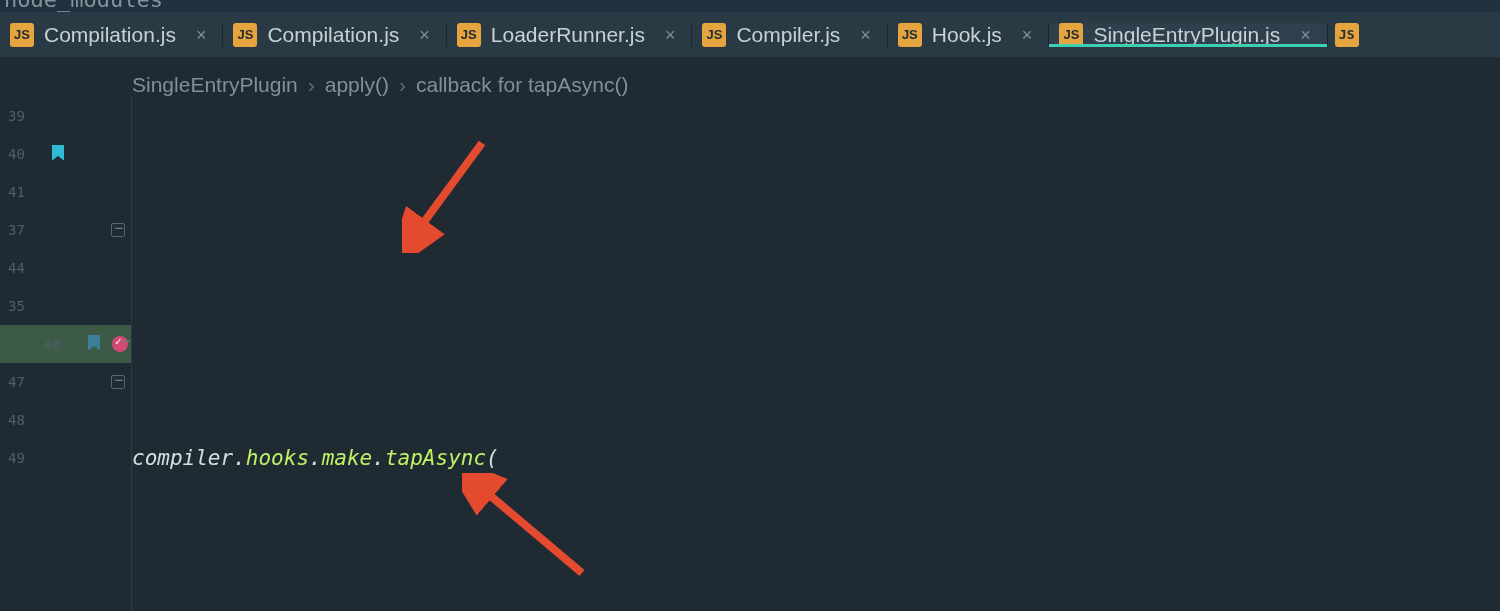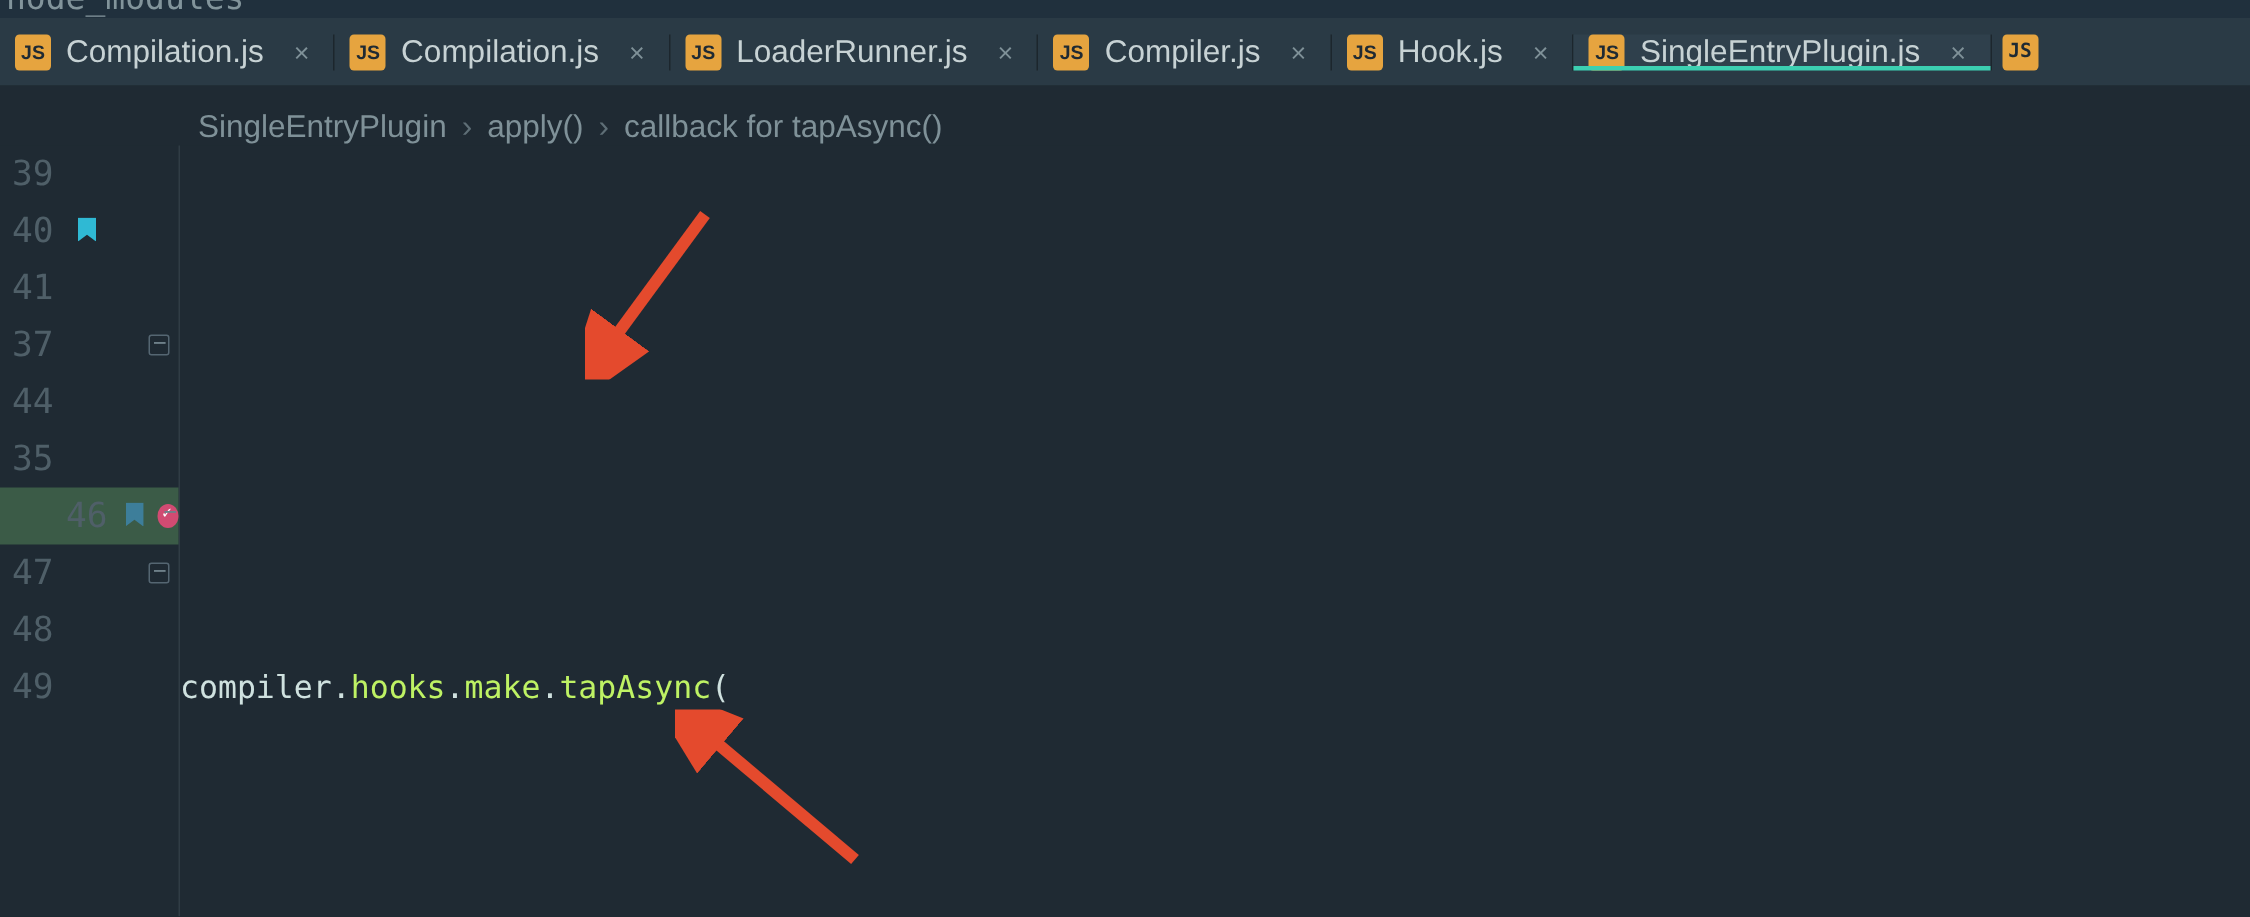--- a/index.html
+++ b/index.html
@@ -84,38 +84,38 @@
   }
   .subcrumbs .chev { color: #5e6e76; }
 
   
   .editor {
     display: flex;
     height: calc(100% - 12px - 45px - 40px);
     position: relative;
   }
   .gutter {
-    width: 120px;
+    width: 132px;
     background: #1f2a33;
     border-right: 1px solid #303c45;
     font-family: Menlo, Consolas, monospace;
-    font-size: 23px;
+    font-size: 14px;
     color: #4f5f68;
   }
   .code {
     flex: 1;
     position: relative;
     font-family: Menlo, Consolas, monospace;
     font-size: 21px;
     line-height: 38px;
     white-space: pre;
     color: #bcc8c7;
     overflow: hidden;
   }
-  .line { height: 38px; display: flex; align-items: flex-start; }
+  .line { height: 38px; display: flex; align-items: flex-start; font-style: italic; }
   .gline {
     height: 38px; display: flex; align-items: center;
     padding-left: 8px;
     position: relative;
   }
   .gline .num { width: 34px; text-align: left; display: inline-block; }
   .gline .bm {
     display: inline-block; width: 20px; margin-left: 10px; position: relative;
   }
   .bookmark-icon {

